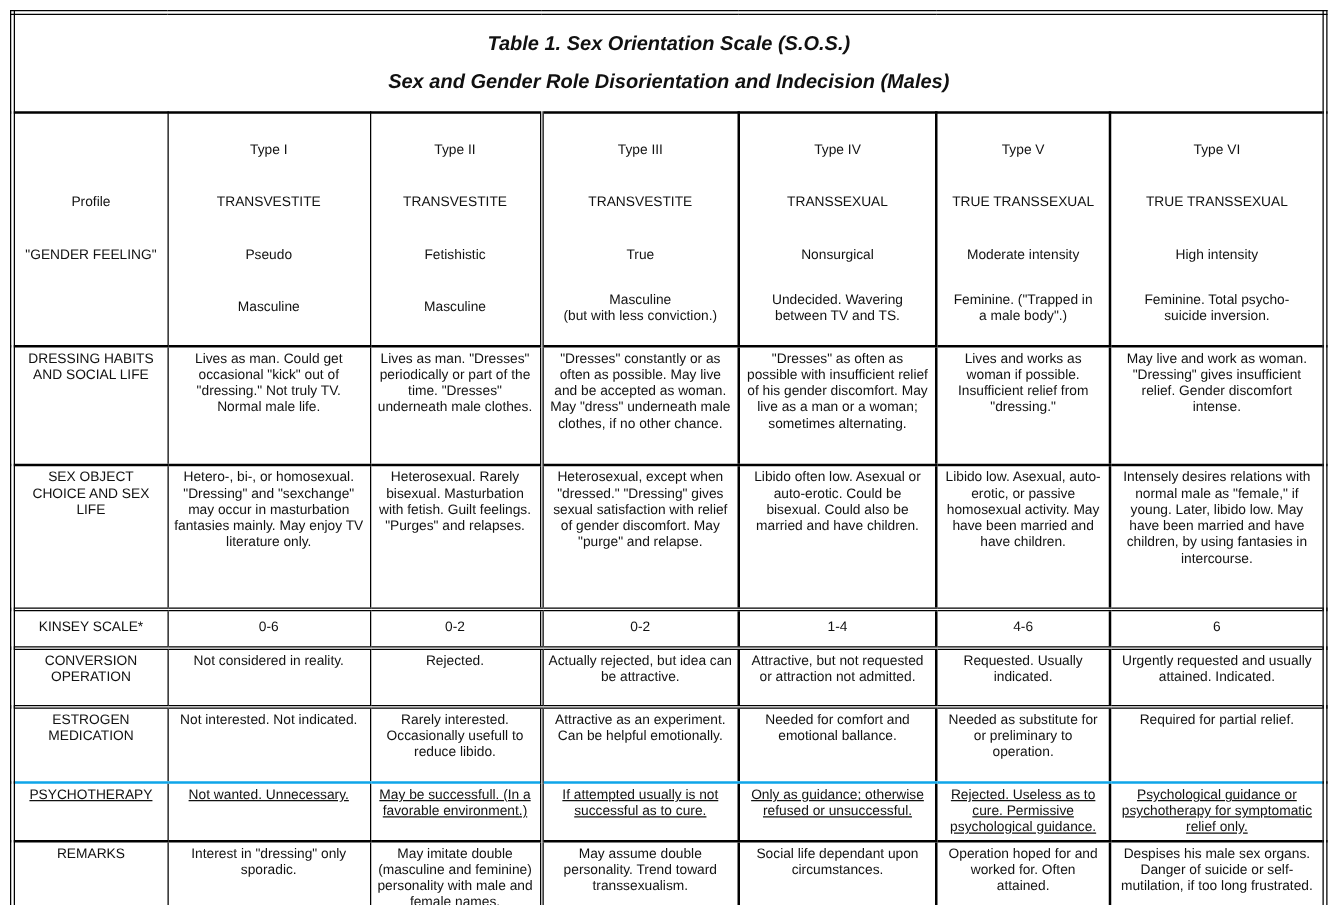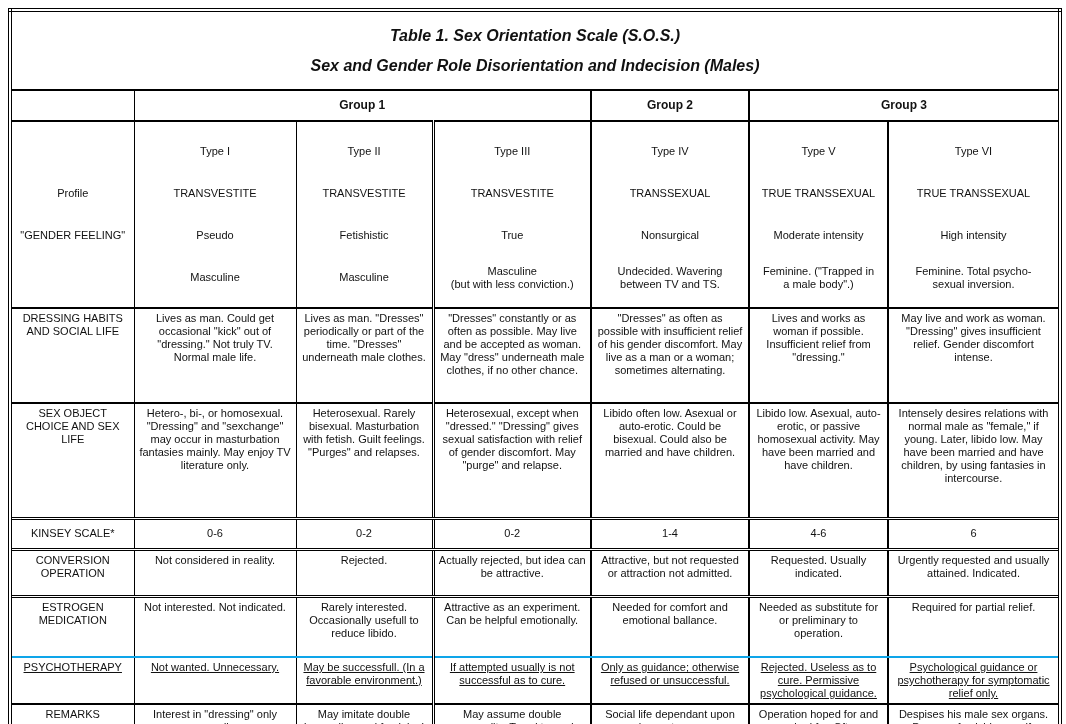--- a/index.html
+++ b/index.html
@@ -81,26 +81,20 @@
     </colgroup>
 
     <tbody>
         <tr class="r-title">
       <td colspan="7">
         <div class="title-line">Table 1. Sex Orientation Scale (S.O.S.)</div>
         <div class="title-line">Sex and Gender Role Disorientation and Indecision (Males)</div>
       </td>
     </tr>
 
-    <tr class="r-group">
-      <td></td>
-      <td colspan="3">Group 1</td>
-      <td class="thk">Group 2</td>
-      <td colspan="2" class="thk">Group 3</td>
-    </tr>
 
     <tr class="r-profile">
       <td>
         <div class="slot"></div>
         <div class="slot">Profile</div>
         <div class="slot">"GENDER FEELING"</div>
         <div class="slot"></div>
       </td>
       <td>
         <div class="slot">Type I</div>
@@ -133,21 +127,21 @@
         <div class="slot">TRUE TRANSSEXUAL</div>
         <div class="slot">Moderate intensity</div>
         <div class="slot">Feminine. ("Trapped in
 a male body".)</div>
       </td>
       <td class="thk">
         <div class="slot">Type VI</div>
         <div class="slot">TRUE TRANSSEXUAL</div>
         <div class="slot">High intensity</div>
         <div class="slot">Feminine. Total psycho-
-sexual inversion.</div>
+suicide inversion.</div>
       </td>
     </tr>
 
     <tr class="r-dressing">
       <td>DRESSING HABITS AND SOCIAL LIFE</td>
       <td>Lives as man. Could get occasional "kick" out of "dressing." Not truly TV. Normal male life.</td>
       <td>Lives as man. "Dresses" periodically or part of the time. "Dresses" underneath male clothes.</td>
       <td class="dbl">"Dresses" constantly or as often as possible. May live and be accepted as woman. May "dress" underneath male clothes, if no other chance.</td>
       <td class="thk">"Dresses" as often as possible with insufficient relief of his gender discomfort. May live as a man or a woman; sometimes alternating.</td>
       <td class="thk">Lives and works as woman if possible. Insufficient relief from "dressing."</td>

